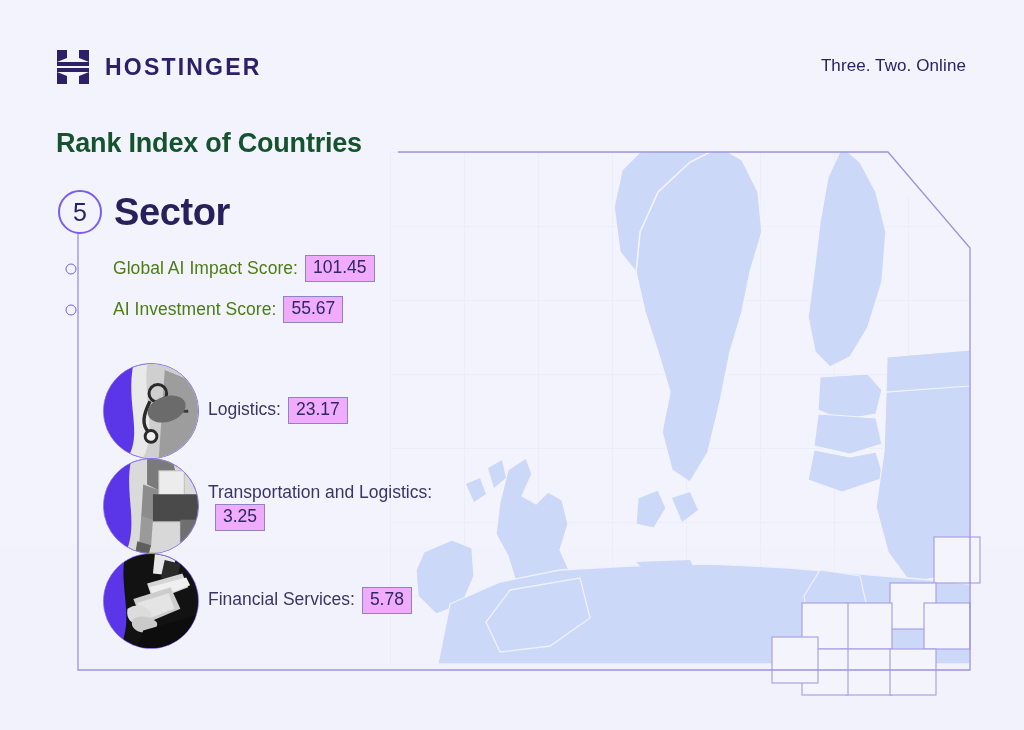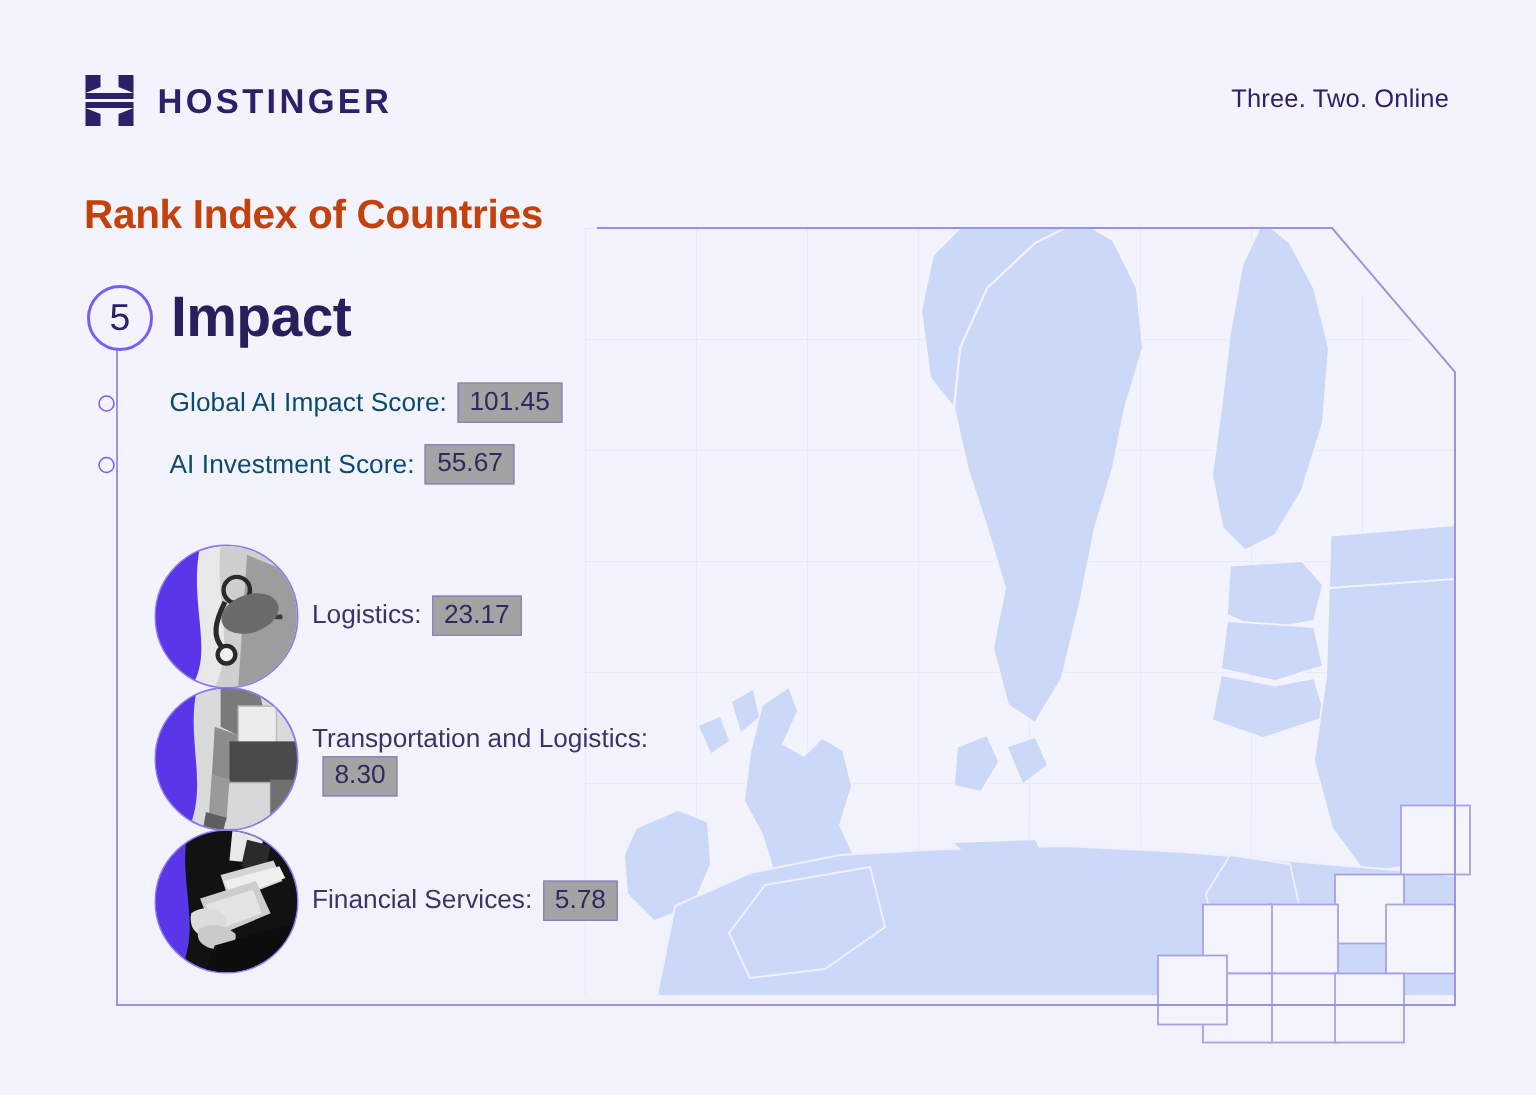--- a/index.html
+++ b/index.html
@@ -30,21 +30,21 @@
     font-size: 17px; font-weight: normal; color: #2d2068;
     letter-spacing: 0.1px;
   }
 
   
   .frame { position: absolute; left: 0; top: 0; width: 1024px; height: 730px; pointer-events: none; }
 
   
   .section-title {
     position: absolute; left: 56px; top: 128px;
-    font-size: 27px; font-weight: bold; color: #c2410c;
+    font-size: 27px; font-weight: bold; color: #14532d;
     letter-spacing: -0.2px;
   }
 
   
   .rank-row {
     position: absolute; left: 58px; top: 190px;
     display: flex; align-items: center; gap: 12px;
   }
   .rank-badge {
     width: 44px; height: 44px; border-radius: 50%;
@@ -61,25 +61,25 @@
   .bullet-row {
     position: relative; display: flex; align-items: center;
     height: 41px; padding-left: 113px;
   }
   .bullet-dot {
     position: absolute; left: 71px; top: 50%; transform: translate(-50%, -50%);
     width: 11px; height: 11px; border-radius: 50%;
     border: 1.6px solid #7b5cf0; background: #f2f3fd;
   }
   .bullet-label {
-    font-size: 17.5px; color: #0c4a6e; letter-spacing: 0.05px; white-space: nowrap;
+    font-size: 17.5px; color: #4d7c0f; letter-spacing: 0.05px; white-space: nowrap;
   }
   .value-box {
     display: inline-block; margin-left: 7px;
-    border: 1.3px solid #8b85c0; background: #a3a3a3;
+    border: 1.3px solid #8b85c0; background: #f0abfc;
     padding: 1px 7px 2px 7px;
     font-size: 17.5px; color: #2d2a5e; line-height: 1.25;
   }
 
   
   .sectors { position: absolute; left: 0; top: 363px; width: 470px; }
   .sector-row {
     position: relative; display: flex; align-items: center;
     height: 95px; padding-left: 103px;
   }
@@ -208,21 +208,21 @@
     </svg>
     <span class="logo-text">HOSTINGER</span>
   </div>
 
   <div class="tagline">Three. Two. Online</div>
 
   <div class="section-title">Rank Index of Countries</div>
 
   <div class="rank-row">
     <div class="rank-badge">5</div>
-    <div class="country-name">Impact</div>
+    <div class="country-name">Sector</div>
   </div>
 
   <div class="bullets">
 
     <div class="bullet-row">
       <span class="bullet-dot"></span>
       <span class="bullet-label">Global AI Impact Score:</span>
       <span class="value-box">101.45</span>
     </div>
 
@@ -264,21 +264,21 @@
           <path d="M40,26 L62,34 L58,64 L38,60 Z" fill="#8c8c8c"></path>
           <rect x="56" y="12" width="26" height="26" fill="#ececec" stroke="#bdbdbd" stroke-width="1"></rect>
           <rect x="50" y="36" width="46" height="30" fill="#4a4a4a"></rect>
           <rect x="44" y="64" width="34" height="32" fill="#d8d8d8" stroke="#a8a8a8" stroke-width="1"></rect>
           <rect x="78" y="62" width="18" height="34" fill="#6f6f6f"></rect>
           <path d="M38,58 L50,62 L48,90 L36,86 Z" fill="#9a9a9a"></path>
           <path d="M34,84 L48,88 L46,96 L32,96 Z" fill="#5f5f5f"></path>
         </svg>
       </div>
       <div class="sector-text">
-        <span>Transportation and Logistics:</span><span class="value-box">8.30</span>
+        <span>Transportation and Logistics:</span><span class="value-box">3.25</span>
       </div>
     </div>
 
     <div class="sector-row">
       <div class="sector-thumb">
         <svg viewBox="0 0 96 96" xmlns="http://www.w3.org/2000/svg">
           <rect width="96" height="96" fill="#5b35e8"></rect>
           <path d="M22,0 L96,0 L96,96 L16,96 C32,66 14,32 22,0 Z" fill="#121212"></path>
           <path d="M52,0 L74,0 L70,22 L50,20 Z" fill="#e8e8e8"></path>
           <path d="M62,6 L78,10 L74,30 L58,24 Z" fill="#2a2a2a"></path>

